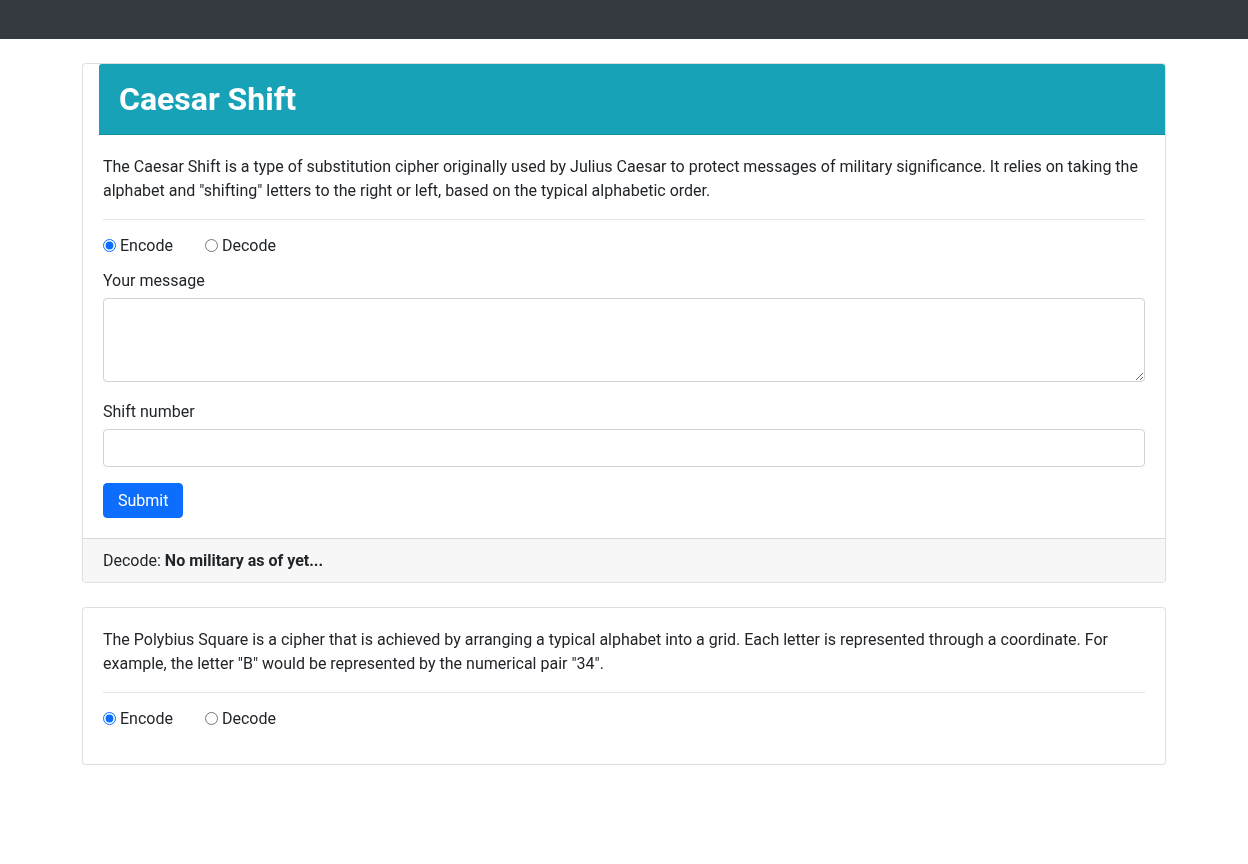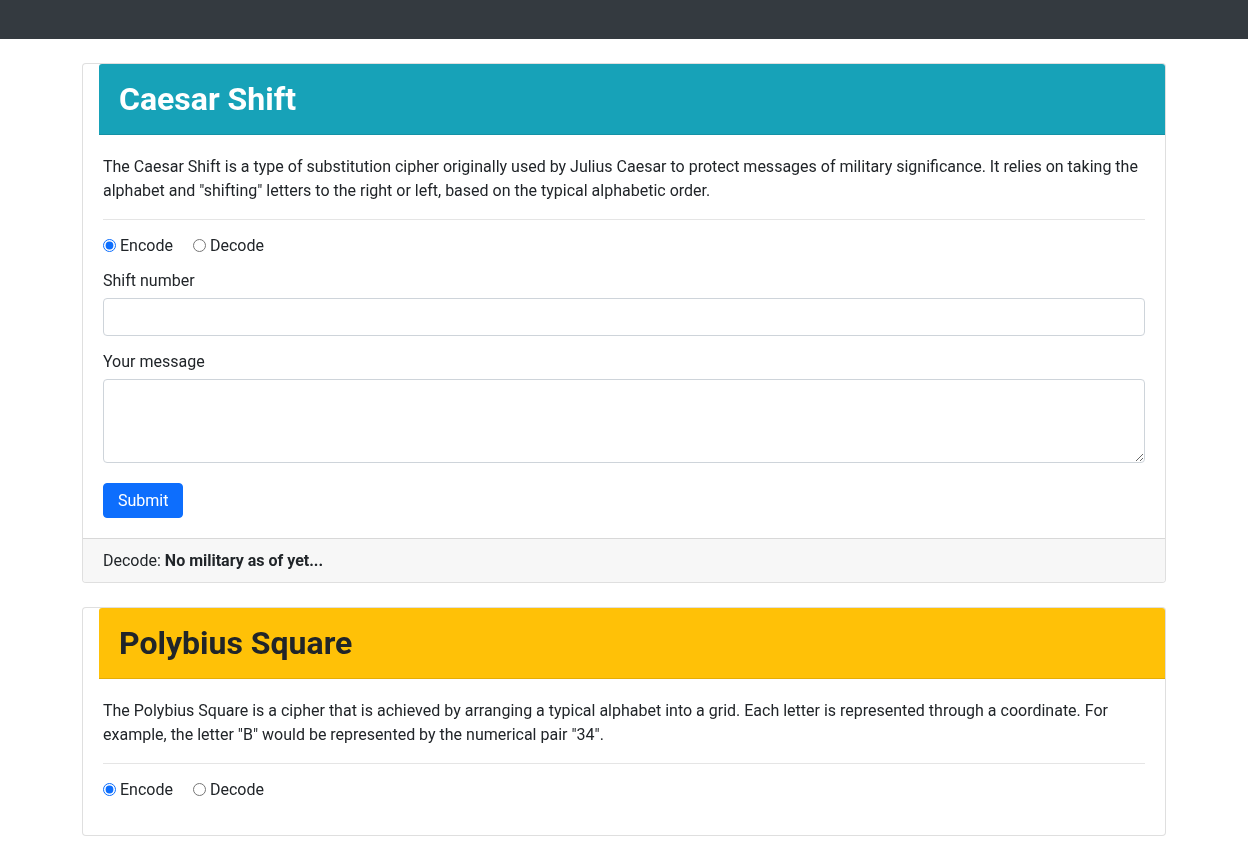--- a/index.html
+++ b/index.html
@@ -56,21 +56,21 @@
     margin-bottom: 16px;
     line-height: 1.5;
   }
   hr {
     border: 0;
     border-top: 1px solid rgba(0,0,0,.1);
     margin-bottom: 16px;
   }
   .radio-row {
     display: flex;
-    gap: 20px;
+    gap: 32px;
     margin-bottom: 16px;
   }
   .radio-item {
     display: flex;
     align-items: center;
     gap: 4px;
   }
   .radio-item input[type="radio"] {
     width: 13px;
     height: 13px;
@@ -144,40 +144,37 @@
           <input type="radio" name="caesar-mode" checked="" style="">
           <label>Encode</label>
         </div>
         <div class="radio-item">
           <input type="radio" name="caesar-mode" style="">
           <label>Decode</label>
         </div>
       </div>
 
       <div class="form-group">
-        <label>Shift number</label>
-        <input type="text" class="form-control" value="" style="">
+        <label>Your message</label>
+        <textarea class="form-control" value="" style=""></textarea>
       </div>
 
       <div class="form-group">
-        <label>Your message</label>
-        <textarea class="form-control" value="" style=""></textarea>
+        <label>Shift number</label>
+        <input type="text" class="form-control" value="" style="">
       </div>
 
       <button class="btn-primary">Submit</button>
     </div>
     <div class="card-footer">
       <span>Decode: </span><strong>No military as of yet...</strong>
     </div>
   </div>
 
   <div class="card">
-    <div class="card-header bg-warning">
-      <h1>Polybius Square</h1>
-    </div>
     <div class="card-body">
       <p>The Polybius Square is a cipher that is achieved by arranging a typical alphabet into a grid. Each letter is represented through a coordinate. For example, the letter "B" would be represented by the numerical pair "34".</p>
       <hr>
 
       <div class="radio-row">
         <div class="radio-item">
           <input type="radio" name="polybius-mode" checked="" style="">
           <label>Encode</label>
         </div>
         <div class="radio-item">

